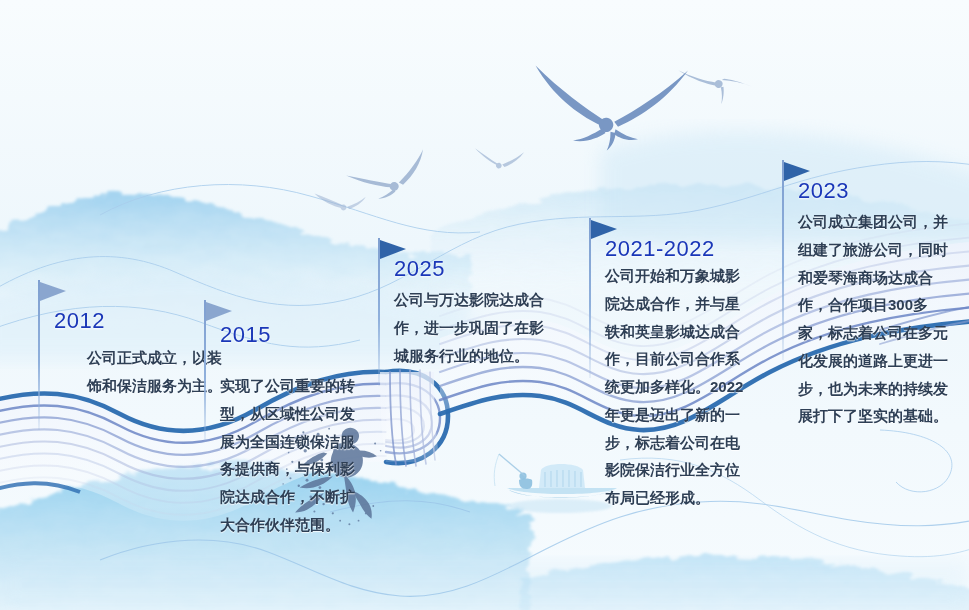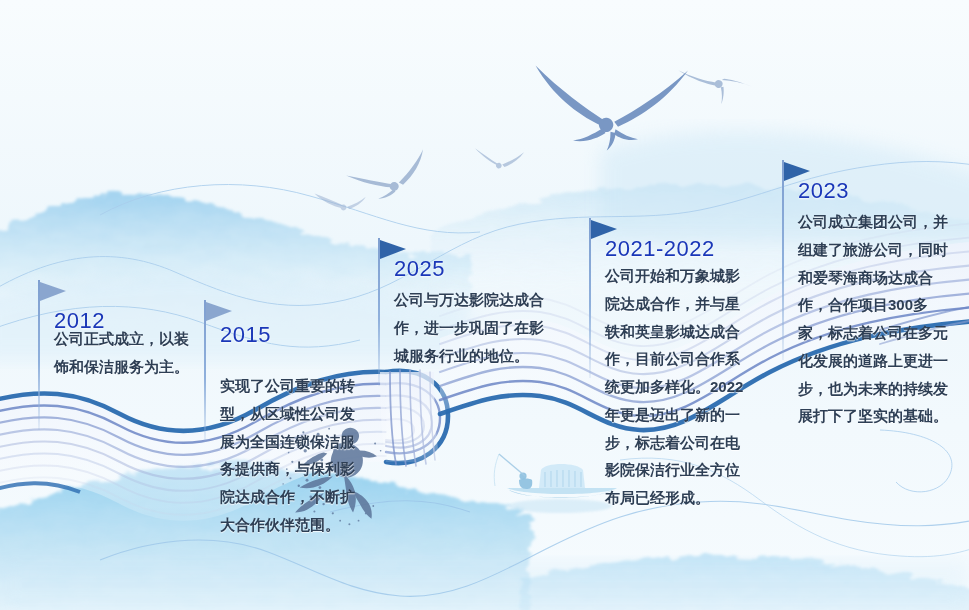--- a/index.html
+++ b/index.html
@@ -42,21 +42,21 @@
     position:absolute;left:16px;
     font-size:15px;line-height:1.85;
     color:#2e3f55;font-weight:600;
     text-shadow:0 1px 1px rgba(255,255,255,.85);
   }
 
   
   #m-2012{left:38px;top:280px;}
   #m-2012 .pole{height:150px;}
   #m-2012 .year{top:28px;}
-  #m-2012 .desc{top:45px;width:140px;}
+  #m-2012 .desc{top:64px;width:140px;margin-left:33px;}
 
   #m-2015{left:204px;top:300px;}
   #m-2015 .pole{height:142px;}
   #m-2015 .year{top:22px;text-align:center;}
   #m-2015 .desc{top:72px;width:140px;}
 
   #m-2019{left:378px;top:238px;}
   #m-2019 .pole{height:148px;}
   #m-2019 .year{top:18px;}
   #m-2019 .desc{top:48px;width:150px;}

